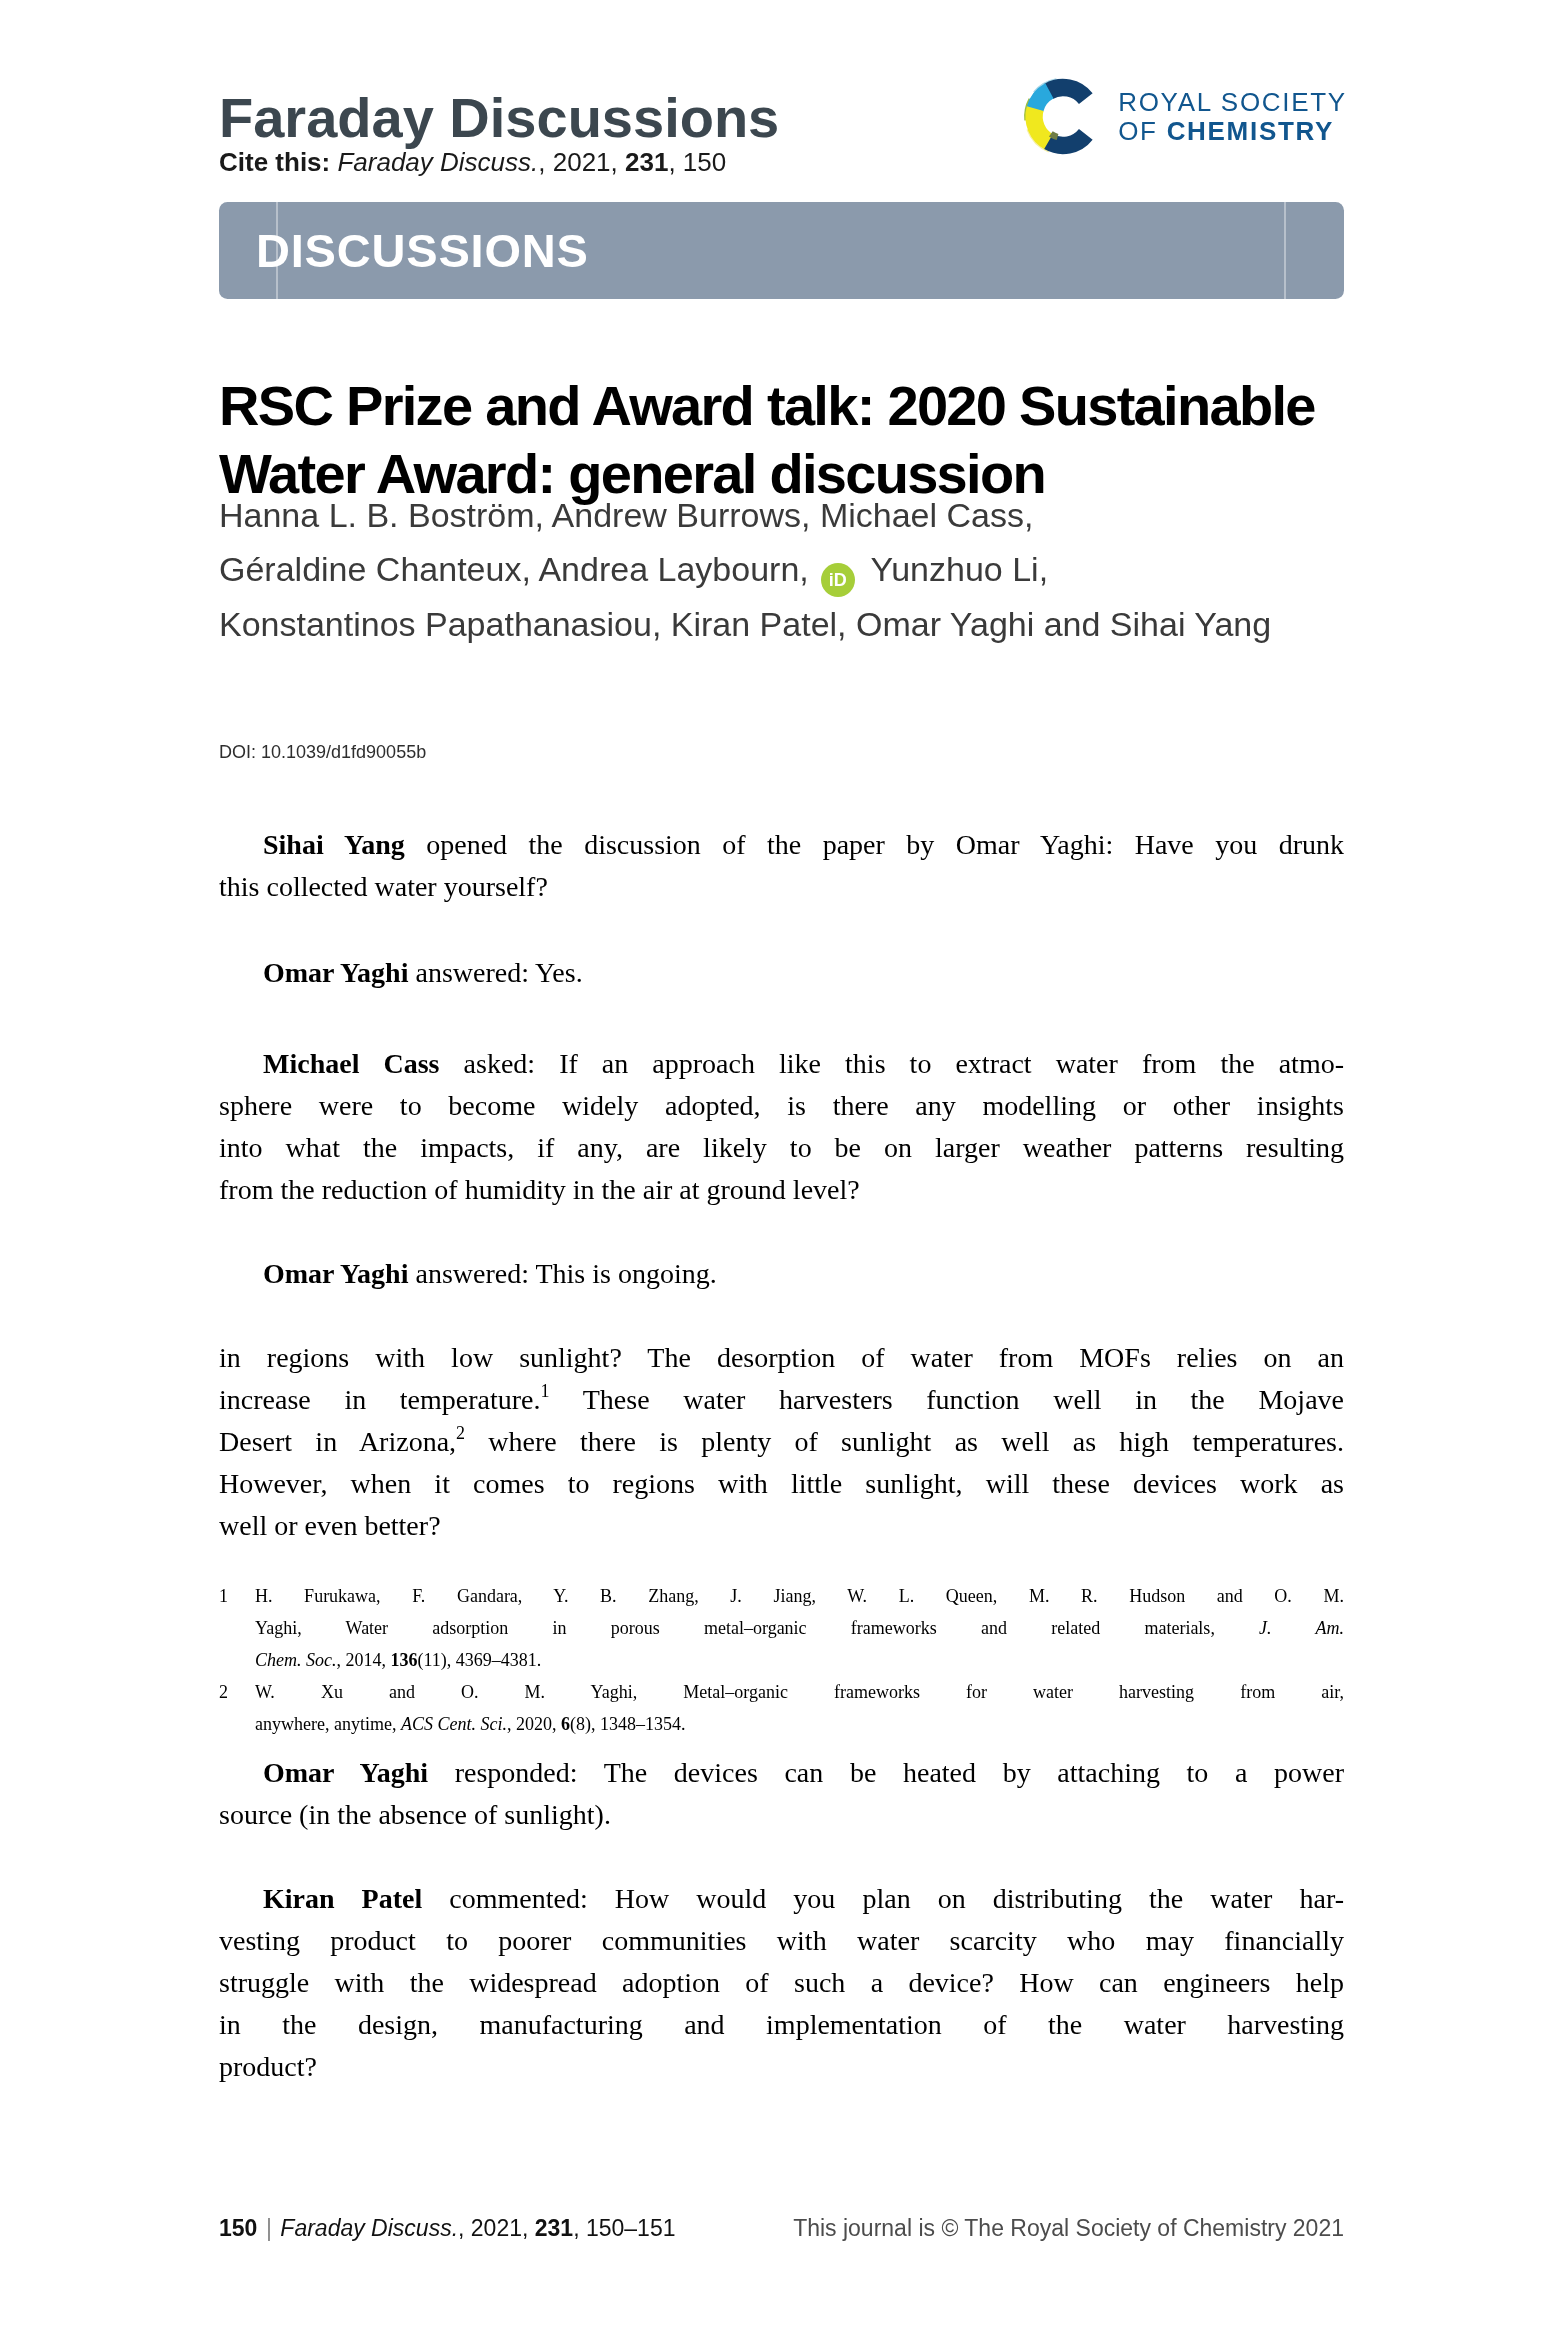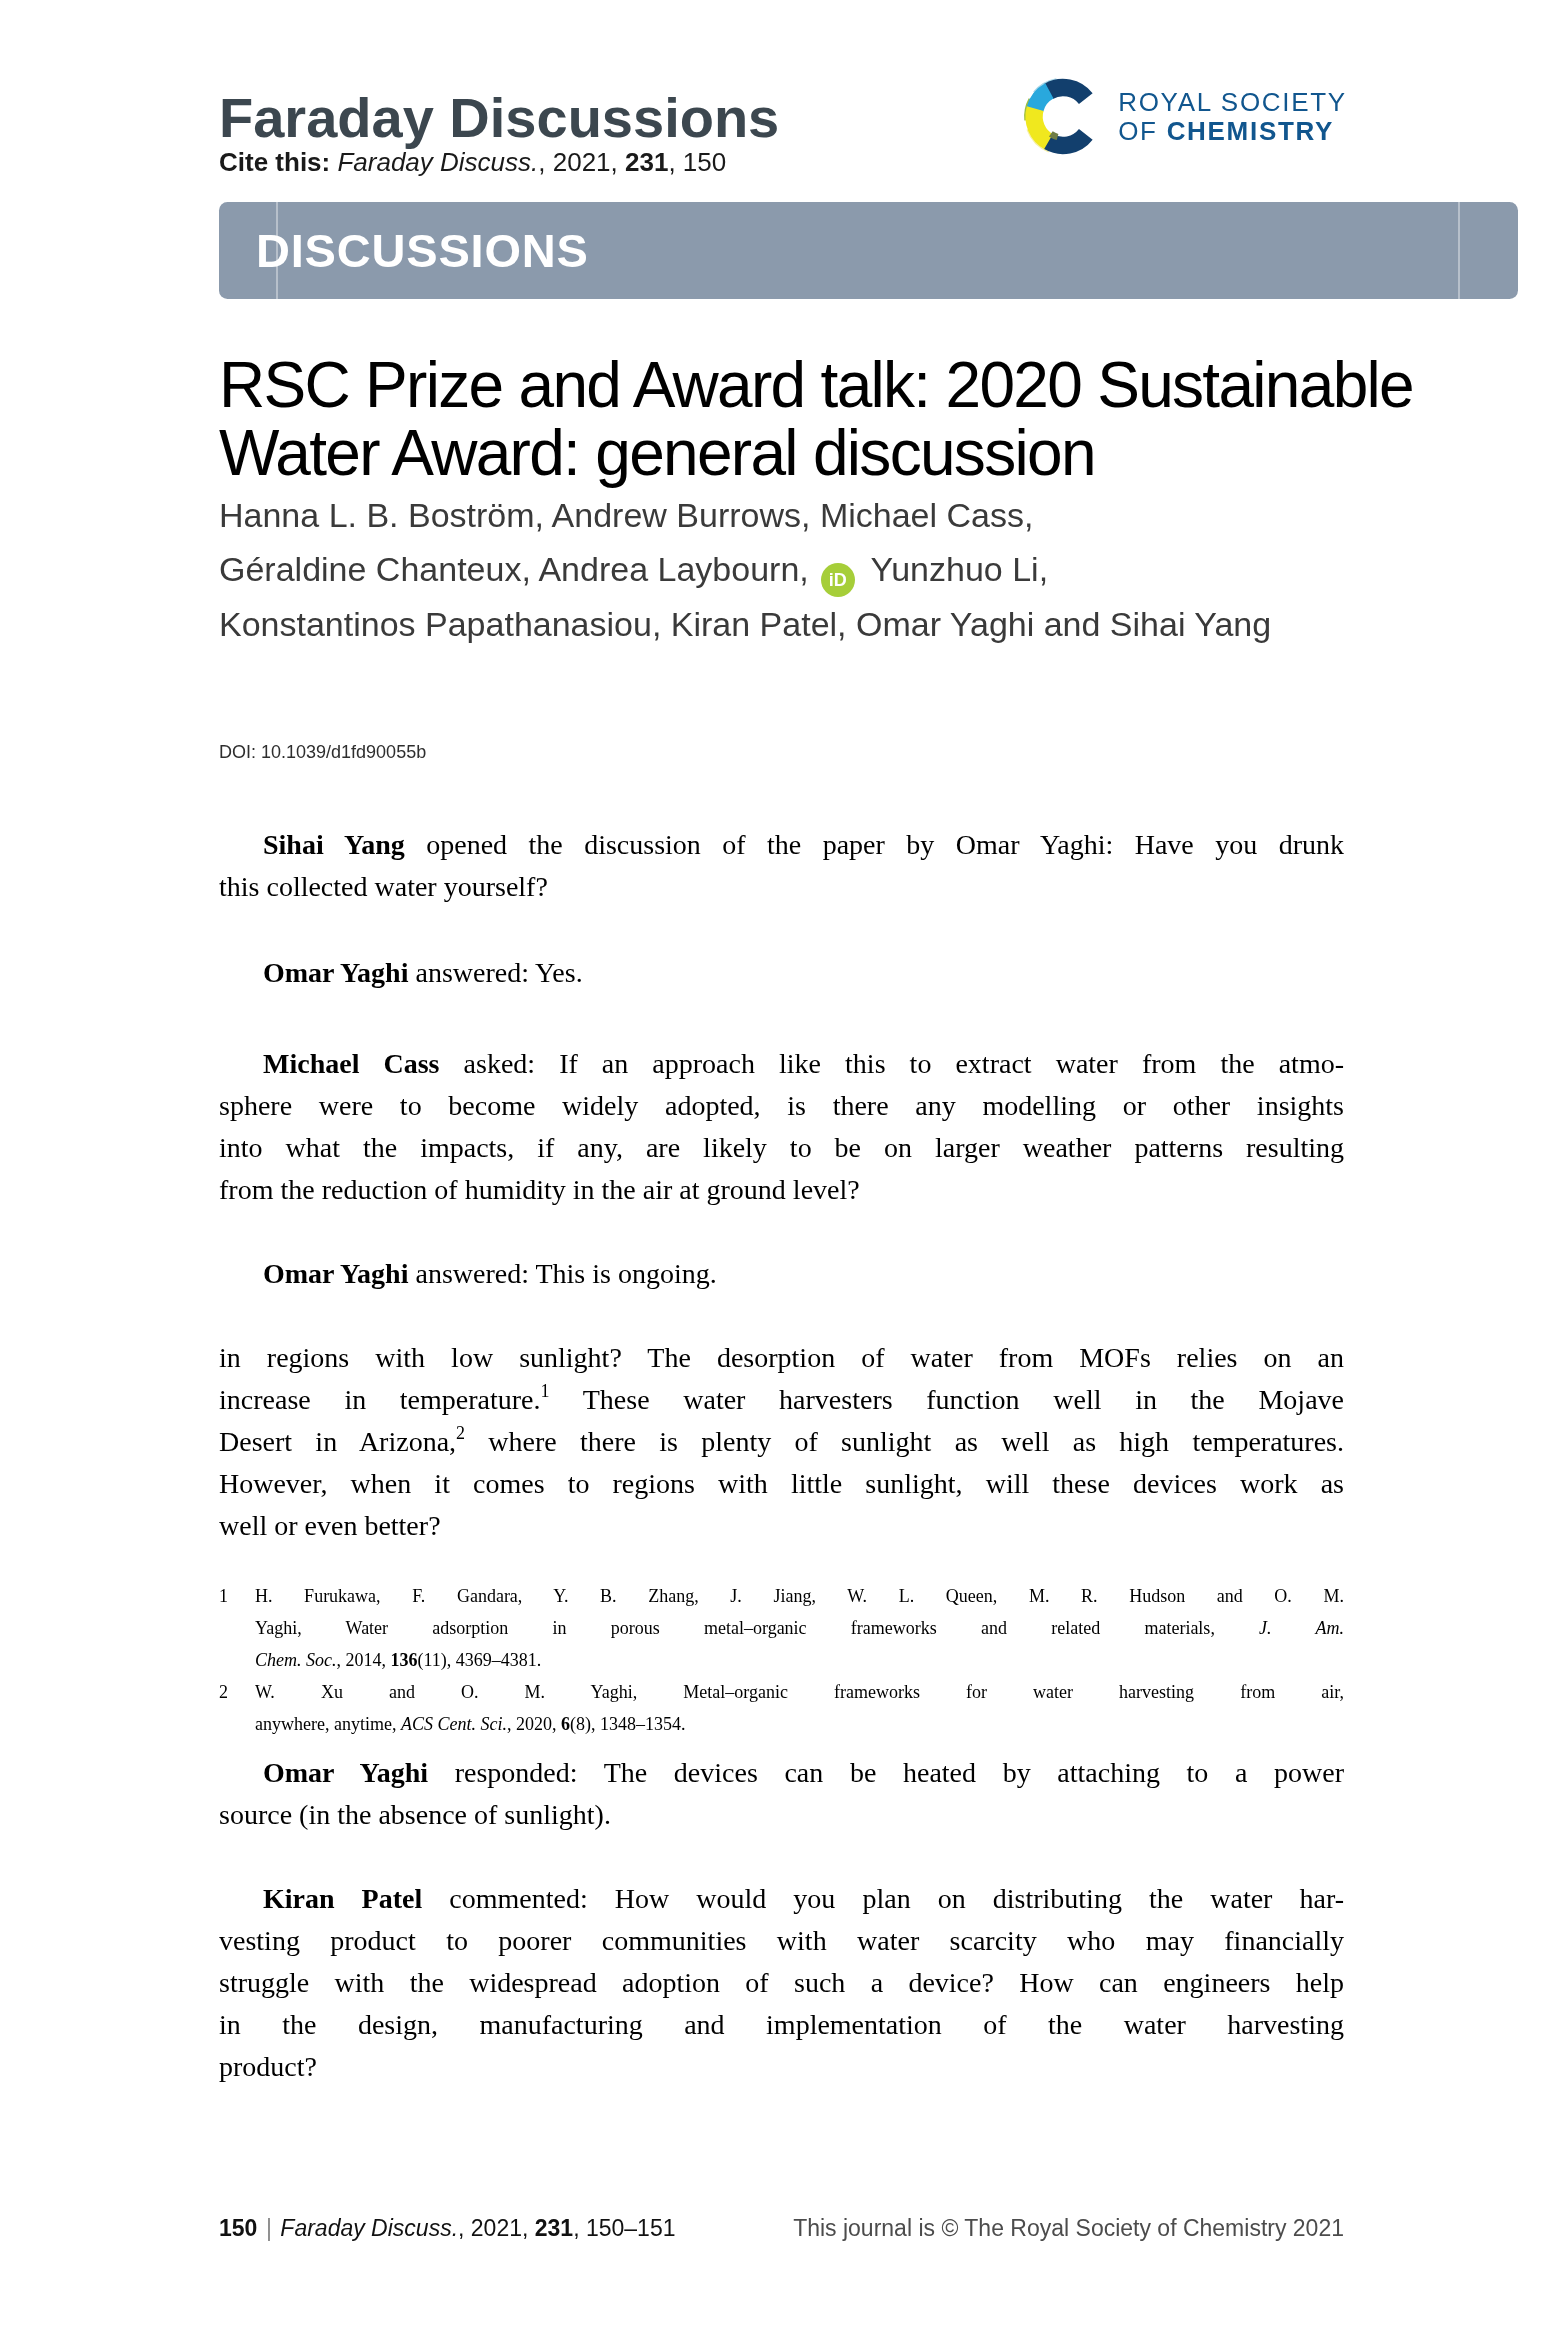--- a/index.html
+++ b/index.html
@@ -13,29 +13,29 @@
   .cite-line .b{font-weight:700;}
   .cite-line .i{font-style:italic;}
 
   
   .rsc-logo-wrap{position:absolute;left:1018px;top:69px;display:flex;align-items:center;}
   .rsc-logo-text{margin-left:10.2px;color:var(--logo-navy);font-size:26px;letter-spacing:1.7px;
                  line-height:29px;white-space:nowrap;}
   .rsc-logo-text .b{font-weight:700;}
 
   
-  .banner{position:absolute;left:219px;top:202px;width:1299px;height:97px;
+  .banner{position:absolute;left:219px;top:202px;width:1125px;height:97px;
           background:var(--banner-col);border-radius:8.5px;display:flex;align-items:center;}
   .banner-line{position:absolute;top:0;width:1.7px;height:97px;background:rgba(255,255,255,.38);}
   .banner-line.l{left:57px;} .banner-line.r{right:58px;}
   .banner-label{position:relative;margin-left:37px;color:#fff;font-size:47px;font-weight:700;
                 letter-spacing:0.8px;white-space:nowrap;}
 
   
-  .article-title{position:absolute;left:219px;top:351px;font-size:64px;font-weight:400;
+  .article-title{position:absolute;left:219px;top:372px;font-size:56px;font-weight:700;
                  letter-spacing:-1.7px;line-height:68px;color:#000;white-space:nowrap;}
   .authors{position:absolute;left:219px;top:488px;font-size:34px;line-height:54px;
            color:#3a3a3a;white-space:nowrap;}
   .orcid{display:inline-flex;align-items:center;justify-content:center;width:34px;height:34px;
          border-radius:50%;background:var(--orcid-green);color:#fff;font-size:18px;font-weight:700;
          margin:0 6.8px 0 12px;vertical-align:-5.1px;}
   .doi-line{position:absolute;left:219px;top:742px;font-size:18px;color:#2e2e2e;}
 
   
   .body-col{position:absolute;left:219px;top:824px;width:1125px;

